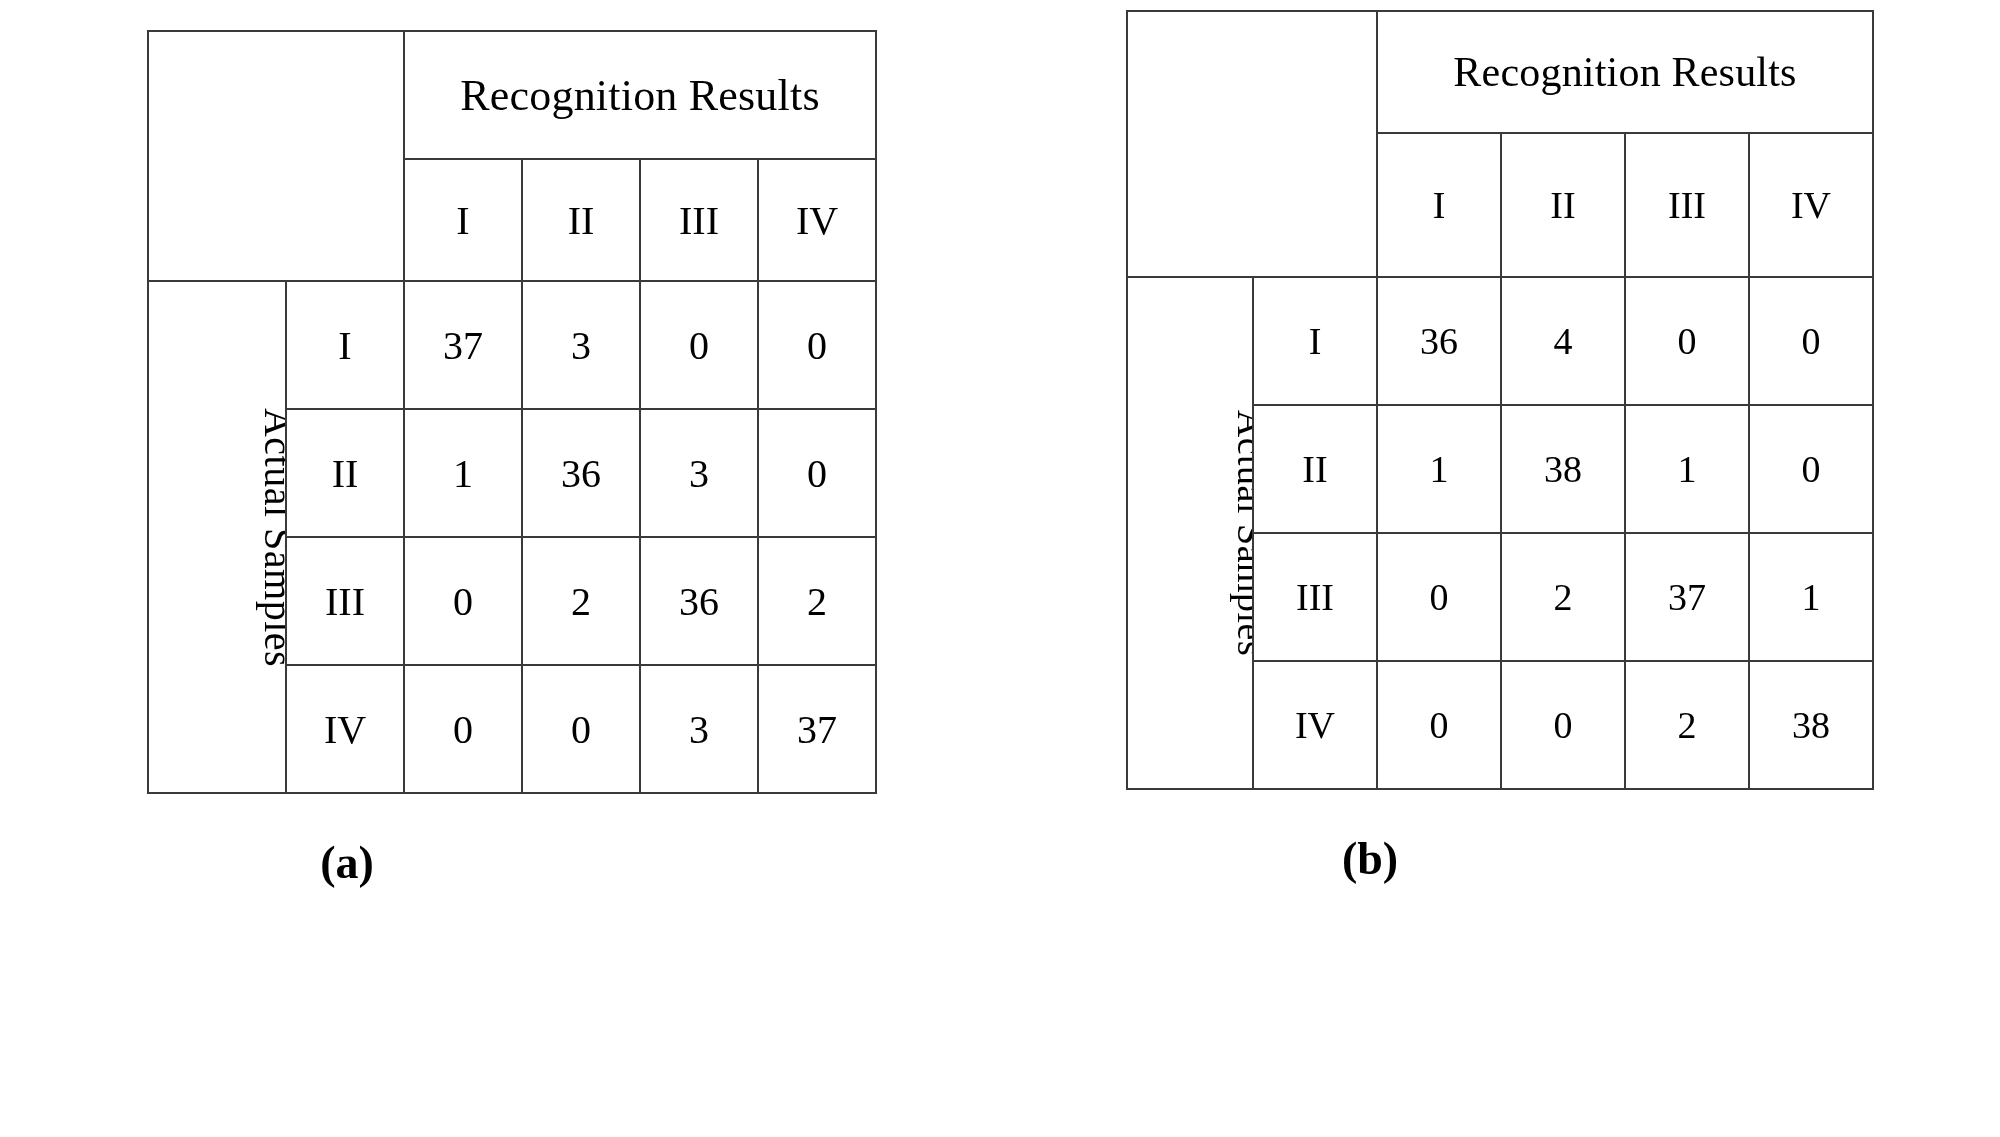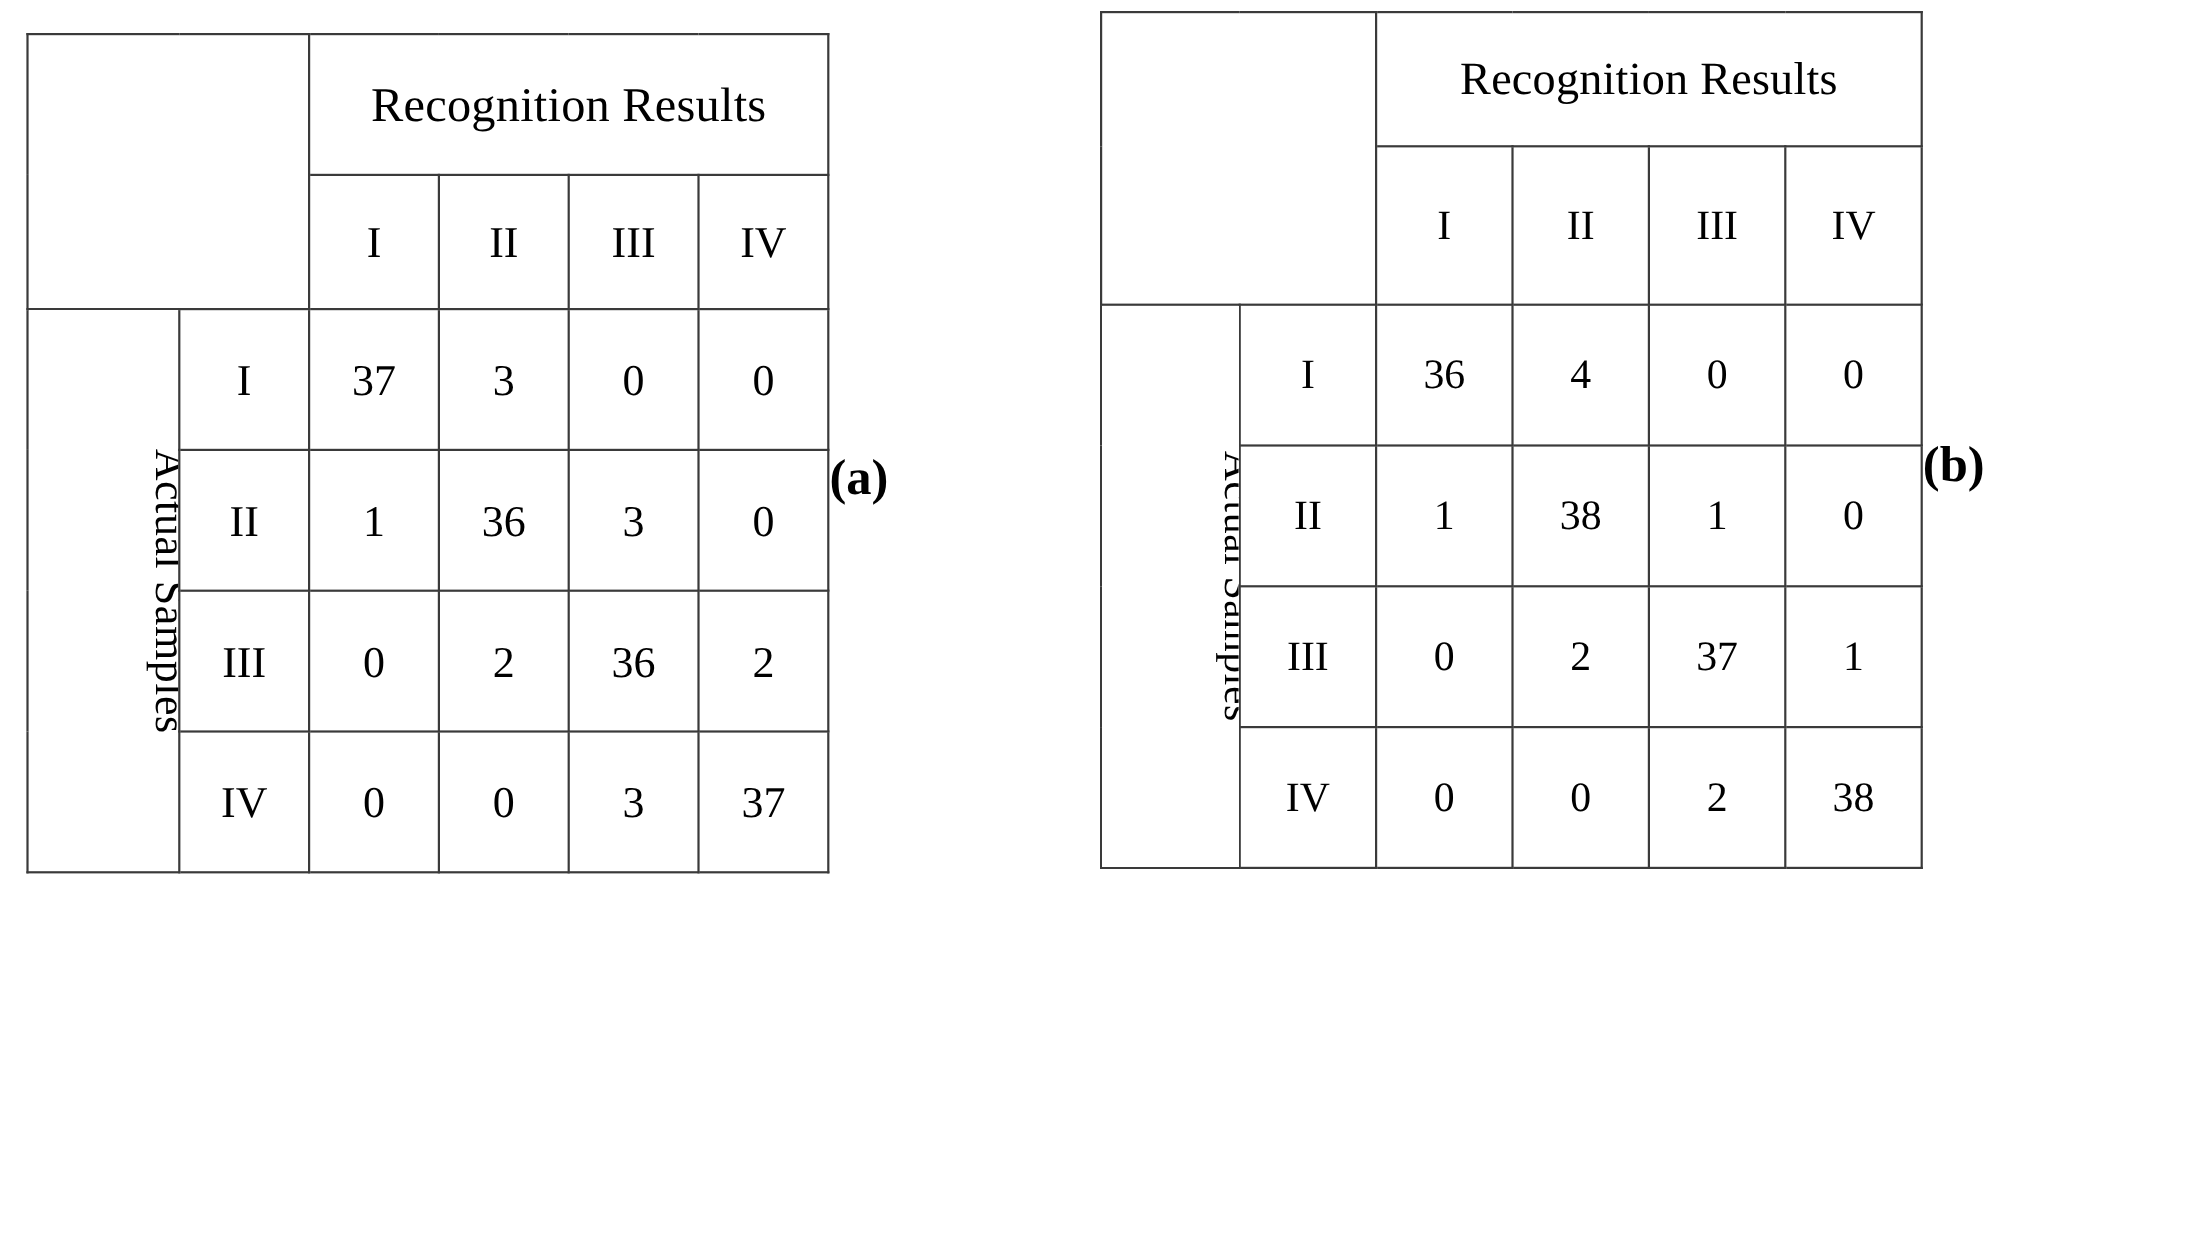--- a/index.html
+++ b/index.html
@@ -21,20 +21,21 @@
     flex-direction: row;
     align-items: flex-start;
     justify-content: flex-start;
     width: 2000px;
     height: 1137px;
     box-sizing: border-box;
   }
 
   .panel {
     display: flex;
+    flex-direction: column;
     align-items: center;
     box-sizing: border-box;
   }
 
   .panel-a {
     width: 1000px;
     padding-left: 24px;
     padding-top: 30px;
   }
 

